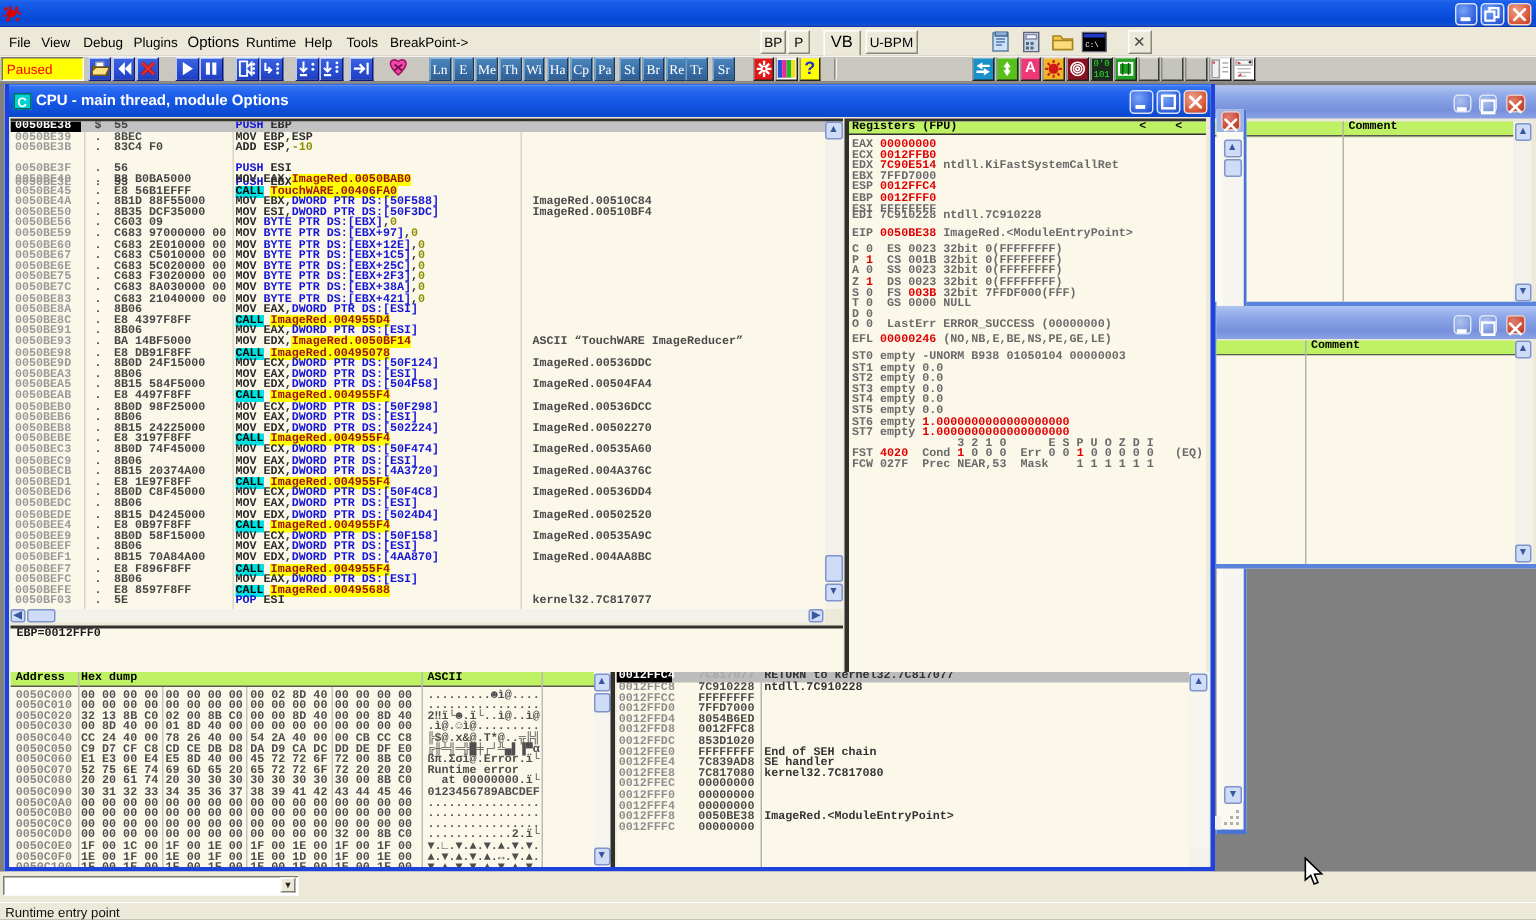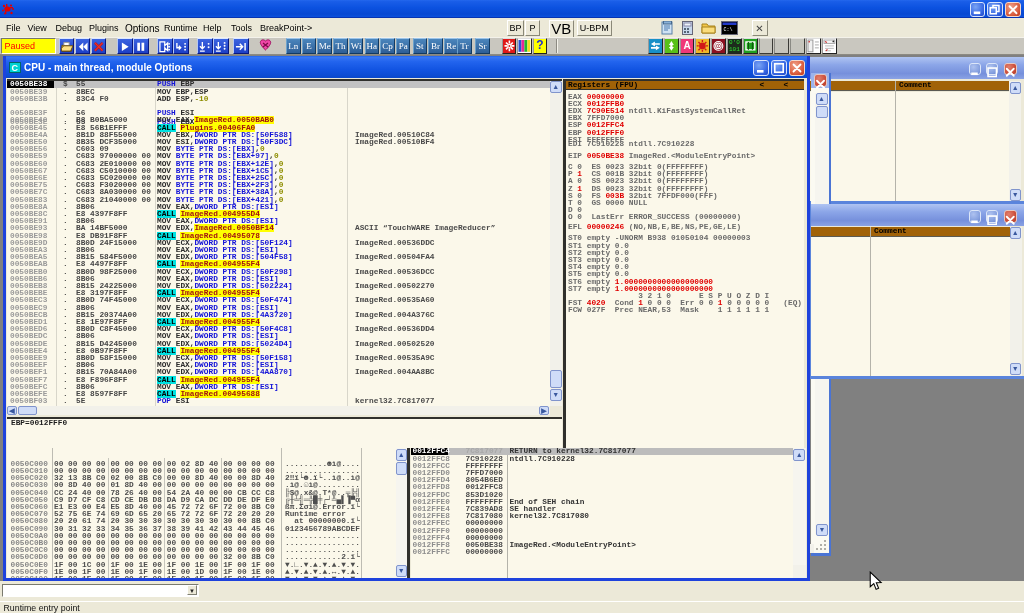--- a/index.html
+++ b/index.html
@@ -1,19 +1,19 @@
 <!DOCTYPE html>
 <html><head><meta charset="utf-8"><style>
 *{margin:0;padding:0;box-sizing:border-box}
 html,body{width:1024px;height:613px;overflow:hidden}
 body{position:relative;background:#808080;font-family:"Liberation Sans",sans-serif}
 .ab{position:absolute}
 .mono{font-family:"Liberation Mono",monospace;font-size:7.8px;line-height:7.2px;white-space:pre;font-weight:bold}
 .b{color:#1414d8}.o{color:#8e8e00}.y{background:#ffff00;color:#a11212}.c{background:#00e2e2;color:#000}
-.hdrbar{background:#a16207;color:#000}
+.hdrbar{background:#bef264;color:#000}
 .tbtn{position:absolute;top:38px;width:15.5px;height:15.5px;border:1px solid;border-color:#dce8ff #081880 #081880 #b8c8f0;background:linear-gradient(180deg,#3b63e0,#1d3fc6)}
 .lbtn{position:absolute;top:38px;width:14.6px;height:15.5px;border:1px solid;border-color:#9cc4e8 #123a62 #123a62 #6da2cc;background:linear-gradient(180deg,#4b86bd,#2e5e96);color:#fff;font-family:"Liberation Serif",serif;font-size:9px;text-align:center;line-height:14px}
 .pbtn{position:absolute;top:38px;width:14.8px;height:15.8px;border:1px solid;border-color:#ddd #222 #222 #999}
 .ebtn{position:absolute;top:38px;width:14.8px;height:15.8px;border:1px solid;border-color:#e2e0da #3a3a36 #3a3a36 #8a8a84;background:#c6c5bd}
 .mbtn{position:absolute;border:1px solid;border-color:#fff #8a8878 #8a8878 #fff;background:#ece9d8;text-align:center}
 .xpb{position:absolute;border-radius:3px;border:1px solid #e8f0fc;color:#fff}
 .sa{position:absolute;background:#cfdcf8;border:1px solid #8094cc;border-radius:2px;color:#39589e;text-align:center;font-size:7px;font-weight:bold}
 </style></head><body>
 
 <div class="ab" style="left:0;top:0;width:1024px;height:17.5px;background:linear-gradient(180deg,#2468ee 0%,#1a5ee8 8%,#0c52e0 45%,#0748d2 82%,#0c51dc 100%);border-bottom:1px solid #0634b2"></div>
@@ -46,21 +46,21 @@
 <div class="ab" style="left:27.5px;top:22.5px;font-size:9px;color:#000">View</div>
 <div class="ab" style="left:55.5px;top:22.5px;font-size:9px;color:#000">Debug</div>
 <div class="ab" style="left:89px;top:22.5px;font-size:9px;color:#000">Plugins</div>
 <div class="ab" style="left:125px;top:22.5px;font-size:10px;color:#000">Options</div>
 <div class="ab" style="left:164px;top:22.5px;font-size:9px;color:#000">Runtime</div>
 <div class="ab" style="left:203px;top:22.5px;font-size:9px;color:#000">Help</div>
 <div class="ab" style="left:231px;top:22.5px;font-size:9px;color:#000">Tools</div>
 <div class="ab" style="left:260px;top:22.5px;font-size:9px;color:#000">BreakPoint-&gt;</div>
 <div class="mbtn" style="left:507px;top:19.5px;width:17px;height:16.5px;font-size:9px;line-height:15.5px">BP</div>
 <div class="mbtn" style="left:525px;top:19.5px;width:15px;height:16.5px;font-size:9px;line-height:15.5px">P</div>
-<div class="mbtn" style="left:549px;top:19.5px;width:24.5px;height:19px;font-size:15px;line-height:15.5px">VB</div>
+<div class="mbtn" style="left:549px;top:19.5px;width:24.5px;height:19px;font-size:11px;line-height:15.5px">VB</div>
 <div class="mbtn" style="left:577px;top:19.5px;width:34.5px;height:16.5px;font-size:9px;line-height:15.5px">U-BPM</div>
 <svg class="ab" style="left:660px;top:20.5px" width="15" height="14" viewBox="0 0 15 14">
     <rect x="2" y="1" width="10" height="12" fill="#cfe2f4" stroke="#5880a8"></rect>
     <rect x="3.5" y="0" width="8" height="3" fill="#88b0d8" stroke="#46688c"></rect>
     <path d="M4 5h6M4 7h6M4 9h4" stroke="#4a7ab0" stroke-width="1" fill="none"></path>
   </svg>
 <svg class="ab" style="left:681px;top:20.5px" width="13" height="14" viewBox="0 0 13 14">
     <rect x="1.5" y="0.5" width="10" height="13" fill="#c8d8ec" stroke="#667"></rect>
     <rect x="3" y="2" width="7" height="3" fill="#eef4fa" stroke="#88a"></rect>
     <rect x="3" y="7" width="2" height="2" fill="#567"></rect>
@@ -279,21 +279,21 @@
 <div class="ab" style="left:148.5px;top:0;width:1px;height:327px;background:#d8d6ca"></div>
 <div class="ab" style="left:340px;top:0;width:1px;height:327px;background:#d8d6ca"></div>
 <div class="ab" style="left:0;top:0.4px;width:543px;height:7.6px;background:#c2c2c2"></div>
 <div class="ab" style="left:0.5px;top:0.4px;width:47px;height:7.6px;background:#000"></div>
 <div class="ab mono" style="left:0;top:0.9px;width:546px;height:7.2px"><span class="ab" style="left:3.5px;color:#fff">0050BE38</span><span class="ab" style="left:56.5px;color:#464646">$</span><span class="ab" style="left:69.5px;color:#464646">55</span><span class="ab" style="left:150.5px;color:#2c2c2c"><span class="b">PUSH</span> EBP</span></div>
 <div class="ab mono" style="left:0;top:8.1px;width:546px;height:7.2px"><span class="ab" style="left:3.5px;color:#9a9a9a">0050BE39</span><span class="ab" style="left:56.5px;color:#464646">.</span><span class="ab" style="left:69.5px;color:#464646">8BEC</span><span class="ab" style="left:150.5px;color:#2c2c2c">MOV EBP,ESP</span></div>
 <div class="ab mono" style="left:0;top:15.3px;width:546px;height:7.2px"><span class="ab" style="left:3.5px;color:#9a9a9a">0050BE3B</span><span class="ab" style="left:56.5px;color:#464646">.</span><span class="ab" style="left:69.5px;color:#464646">83C4 F0</span><span class="ab" style="left:150.5px;color:#2c2c2c">ADD ESP,<span class="o">-10</span></span></div>
 <div class="ab mono" style="left:0;top:38px;width:546px;height:7.2px"><span class="ab" style="left:3.5px;color:#9a9a9a">0050BE3E</span><span class="ab" style="left:56.5px;color:#464646">.</span><span class="ab" style="left:69.5px;color:#464646">53</span><span class="ab" style="left:150.5px;color:#2c2c2c"><span class="b">PUSH</span> EBX</span></div>
 <div class="ab mono" style="left:0;top:29.7px;width:546px;height:7.2px"><span class="ab" style="left:3.5px;color:#9a9a9a">0050BE3F</span><span class="ab" style="left:56.5px;color:#464646">.</span><span class="ab" style="left:69.5px;color:#464646">56</span><span class="ab" style="left:150.5px;color:#2c2c2c"><span class="b">PUSH</span> ESI</span></div>
 <div class="ab mono" style="left:0;top:36.9px;width:546px;height:7.2px"><span class="ab" style="left:3.5px;color:#9a9a9a">0050BE40</span><span class="ab" style="left:56.5px;color:#464646">.</span><span class="ab" style="left:69.5px;color:#464646">B8 B0BA5000</span><span class="ab" style="left:150.5px;color:#2c2c2c">MOV EAX,<span class="y">ImageRed.0050BAB0</span></span></div>
-<div class="ab mono" style="left:0;top:44.1px;width:546px;height:7.2px"><span class="ab" style="left:3.5px;color:#9a9a9a">0050BE45</span><span class="ab" style="left:56.5px;color:#464646">.</span><span class="ab" style="left:69.5px;color:#464646">E8 56B1EFFF</span><span class="ab" style="left:150.5px;color:#2c2c2c"><span class="c">CALL</span> <span class="y">Plugins.00406FA0</span></span></div>
+<div class="ab mono" style="left:0;top:44.1px;width:546px;height:7.2px"><span class="ab" style="left:3.5px;color:#9a9a9a">0050BE45</span><span class="ab" style="left:56.5px;color:#464646">.</span><span class="ab" style="left:69.5px;color:#464646">E8 56B1EFFF</span><span class="ab" style="left:150.5px;color:#2c2c2c"><span class="c">CALL</span> <span class="y">TouchWARE.00406FA0</span></span></div>
 <div class="ab mono" style="left:0;top:51.300000000000004px;width:546px;height:7.2px"><span class="ab" style="left:3.5px;color:#9a9a9a">0050BE4A</span><span class="ab" style="left:56.5px;color:#464646">.</span><span class="ab" style="left:69.5px;color:#464646">8B1D 88F55000</span><span class="ab" style="left:150.5px;color:#2c2c2c">MOV EBX,<span class="b">DWORD PTR DS:[50F588]</span></span><span class="ab" style="left:348.5px;color:#4a4a4a">ImageRed.00510C84</span></div>
 <div class="ab mono" style="left:0;top:58.50000000000001px;width:546px;height:7.2px"><span class="ab" style="left:3.5px;color:#9a9a9a">0050BE50</span><span class="ab" style="left:56.5px;color:#464646">.</span><span class="ab" style="left:69.5px;color:#464646">8B35 DCF35000</span><span class="ab" style="left:150.5px;color:#2c2c2c">MOV ESI,<span class="b">DWORD PTR DS:[50F3DC]</span></span><span class="ab" style="left:348.5px;color:#4a4a4a">ImageRed.00510BF4</span></div>
 <div class="ab mono" style="left:0;top:65.7px;width:546px;height:7.2px"><span class="ab" style="left:3.5px;color:#9a9a9a">0050BE56</span><span class="ab" style="left:56.5px;color:#464646">.</span><span class="ab" style="left:69.5px;color:#464646">C603 09</span><span class="ab" style="left:150.5px;color:#2c2c2c">MOV <span class="b">BYTE PTR DS:[EBX]</span>,<span class="o">0</span></span></div>
 <div class="ab mono" style="left:0;top:72.9px;width:546px;height:7.2px"><span class="ab" style="left:3.5px;color:#9a9a9a">0050BE59</span><span class="ab" style="left:56.5px;color:#464646">.</span><span class="ab" style="left:69.5px;color:#464646">C683 97000000 00</span><span class="ab" style="left:150.5px;color:#2c2c2c">MOV <span class="b">BYTE PTR DS:[EBX+97]</span>,<span class="o">0</span></span></div>
 <div class="ab mono" style="left:0;top:80.10000000000001px;width:546px;height:7.2px"><span class="ab" style="left:3.5px;color:#9a9a9a">0050BE60</span><span class="ab" style="left:56.5px;color:#464646">.</span><span class="ab" style="left:69.5px;color:#464646">C683 2E010000 00</span><span class="ab" style="left:150.5px;color:#2c2c2c">MOV <span class="b">BYTE PTR DS:[EBX+12E]</span>,<span class="o">0</span></span></div>
 <div class="ab mono" style="left:0;top:87.30000000000001px;width:546px;height:7.2px"><span class="ab" style="left:3.5px;color:#9a9a9a">0050BE67</span><span class="ab" style="left:56.5px;color:#464646">.</span><span class="ab" style="left:69.5px;color:#464646">C683 C5010000 00</span><span class="ab" style="left:150.5px;color:#2c2c2c">MOV <span class="b">BYTE PTR DS:[EBX+1C5]</span>,<span class="o">0</span></span></div>
 <div class="ab mono" style="left:0;top:94.50000000000001px;width:546px;height:7.2px"><span class="ab" style="left:3.5px;color:#9a9a9a">0050BE6E</span><span class="ab" style="left:56.5px;color:#464646">.</span><span class="ab" style="left:69.5px;color:#464646">C683 5C020000 00</span><span class="ab" style="left:150.5px;color:#2c2c2c">MOV <span class="b">BYTE PTR DS:[EBX+25C]</span>,<span class="o">0</span></span></div>
 <div class="ab mono" style="left:0;top:101.70000000000002px;width:546px;height:7.2px"><span class="ab" style="left:3.5px;color:#9a9a9a">0050BE75</span><span class="ab" style="left:56.5px;color:#464646">.</span><span class="ab" style="left:69.5px;color:#464646">C683 F3020000 00</span><span class="ab" style="left:150.5px;color:#2c2c2c">MOV <span class="b">BYTE PTR DS:[EBX+2F3]</span>,<span class="o">0</span></span></div>
 <div class="ab mono" style="left:0;top:108.90000000000002px;width:546px;height:7.2px"><span class="ab" style="left:3.5px;color:#9a9a9a">0050BE7C</span><span class="ab" style="left:56.5px;color:#464646">.</span><span class="ab" style="left:69.5px;color:#464646">C683 8A030000 00</span><span class="ab" style="left:150.5px;color:#2c2c2c">MOV <span class="b">BYTE PTR DS:[EBX+38A]</span>,<span class="o">0</span></span></div>
 <div class="ab mono" style="left:0;top:116.10000000000002px;width:546px;height:7.2px"><span class="ab" style="left:3.5px;color:#9a9a9a">0050BE83</span><span class="ab" style="left:56.5px;color:#464646">.</span><span class="ab" style="left:69.5px;color:#464646">C683 21040000 00</span><span class="ab" style="left:150.5px;color:#2c2c2c">MOV <span class="b">BYTE PTR DS:[EBX+421]</span>,<span class="o">0</span></span></div>
@@ -363,20 +363,21 @@
 <div class="ab mono" style="left:2.5px;top:176.39999999999998px;color:#6a6a6a">ST3 empty 0.0</div>
 <div class="ab mono" style="left:2.5px;top:183.6px;color:#6a6a6a">ST4 empty 0.0</div>
 <div class="ab mono" style="left:2.5px;top:190.79999999999998px;color:#6a6a6a">ST5 empty 0.0</div>
 <div class="ab mono" style="left:2.5px;top:198.0px;color:#6a6a6a">ST6 empty <span style="color:#e00000">1.0000000000000000000</span></div>
 <div class="ab mono" style="left:2.5px;top:205.2px;color:#6a6a6a">ST7 empty <span style="color:#e00000">1.0000000000000000000</span></div>
 <div class="ab mono" style="left:2.5px;top:212.39999999999998px;color:#6a6a6a">               3 2 1 0      E S P U O Z D I</div>
 <div class="ab mono" style="left:2.5px;top:219.59999999999997px;color:#6a6a6a">FST <span style="color:#e00000">4020</span>  Cond <span style="color:#e00000">1</span> 0 0 0  Err 0 0 <span style="color:#e00000">1</span> 0 0 0 0 0   (EQ)</div>
 <div class="ab mono" style="left:2.5px;top:226.79999999999998px;color:#6a6a6a">FCW 027F  Prec NEAR,53  Mask    1 1 1 1 1 1</div>
 </div>
 <div class="ab" style="left:3.5px;top:391.5px;width:389px;height:130px;background:#fbf8ea;overflow:hidden">
+<div class="ab hdrbar mono" style="left:0;top:0.5px;width:389px;height:10px;border-bottom:1px solid #5a5a52"><span class="ab" style="left:4px;top:1px">Address</span><span class="ab" style="left:47.5px;top:1px">Hex dump</span><span class="ab" style="left:278.5px;top:1px">ASCII</span></div>
 <div class="ab" style="left:45px;top:0;width:1px;height:130px;background:#bdbcb3"></div>
 <div class="ab" style="left:274px;top:0;width:1px;height:130px;background:#bdbcb3"></div>
 <div class="ab" style="left:354px;top:0;width:1px;height:130px;background:#bdbcb3"></div>
 <div class="ab" style="left:101.4px;top:10.5px;width:1px;height:119.5px;background:#c6c5bc"></div>
 <div class="ab" style="left:157.8px;top:10.5px;width:1px;height:119.5px;background:#c6c5bc"></div>
 <div class="ab" style="left:214.2px;top:10.5px;width:1px;height:119.5px;background:#c6c5bc"></div>
 <div class="ab mono" style="left:0;top:13.2px;color:#4e4e4e"><span class="ab" style="left:4px;color:#888">0050C000</span><span class="ab" style="left:47.5px">00 00 00 00</span><span class="ab" style="left:103.9px">00 00 00 00</span><span class="ab" style="left:160.3px">00 02 8D 40</span><span class="ab" style="left:216.70000000000002px">00 00 00 00</span><span class="ab" style="left:278.5px">.........☻ì@....</span></div>
 <div class="ab mono" style="left:0;top:20.4px;color:#4e4e4e"><span class="ab" style="left:4px;color:#888">0050C010</span><span class="ab" style="left:47.5px">00 00 00 00</span><span class="ab" style="left:103.9px">00 00 00 00</span><span class="ab" style="left:160.3px">00 00 00 00</span><span class="ab" style="left:216.70000000000002px">00 00 00 00</span><span class="ab" style="left:278.5px">................</span></div>
 <div class="ab mono" style="left:0;top:27.599999999999998px;color:#4e4e4e"><span class="ab" style="left:4px;color:#888">0050C020</span><span class="ab" style="left:47.5px">32 13 8B C0</span><span class="ab" style="left:103.9px">02 00 8B C0</span><span class="ab" style="left:160.3px">00 00 8D 40</span><span class="ab" style="left:216.70000000000002px">00 00 8D 40</span><span class="ab" style="left:278.5px">2‼ï└☻.ï└..ì@..ì@</span></div>
 <div class="ab mono" style="left:0;top:34.8px;color:#4e4e4e"><span class="ab" style="left:4px;color:#888">0050C030</span><span class="ab" style="left:47.5px">00 8D 40 00</span><span class="ab" style="left:103.9px">01 8D 40 00</span><span class="ab" style="left:160.3px">00 00 00 00</span><span class="ab" style="left:216.70000000000002px">00 00 00 00</span><span class="ab" style="left:278.5px">.ì@.☺ì@.........</span></div>

